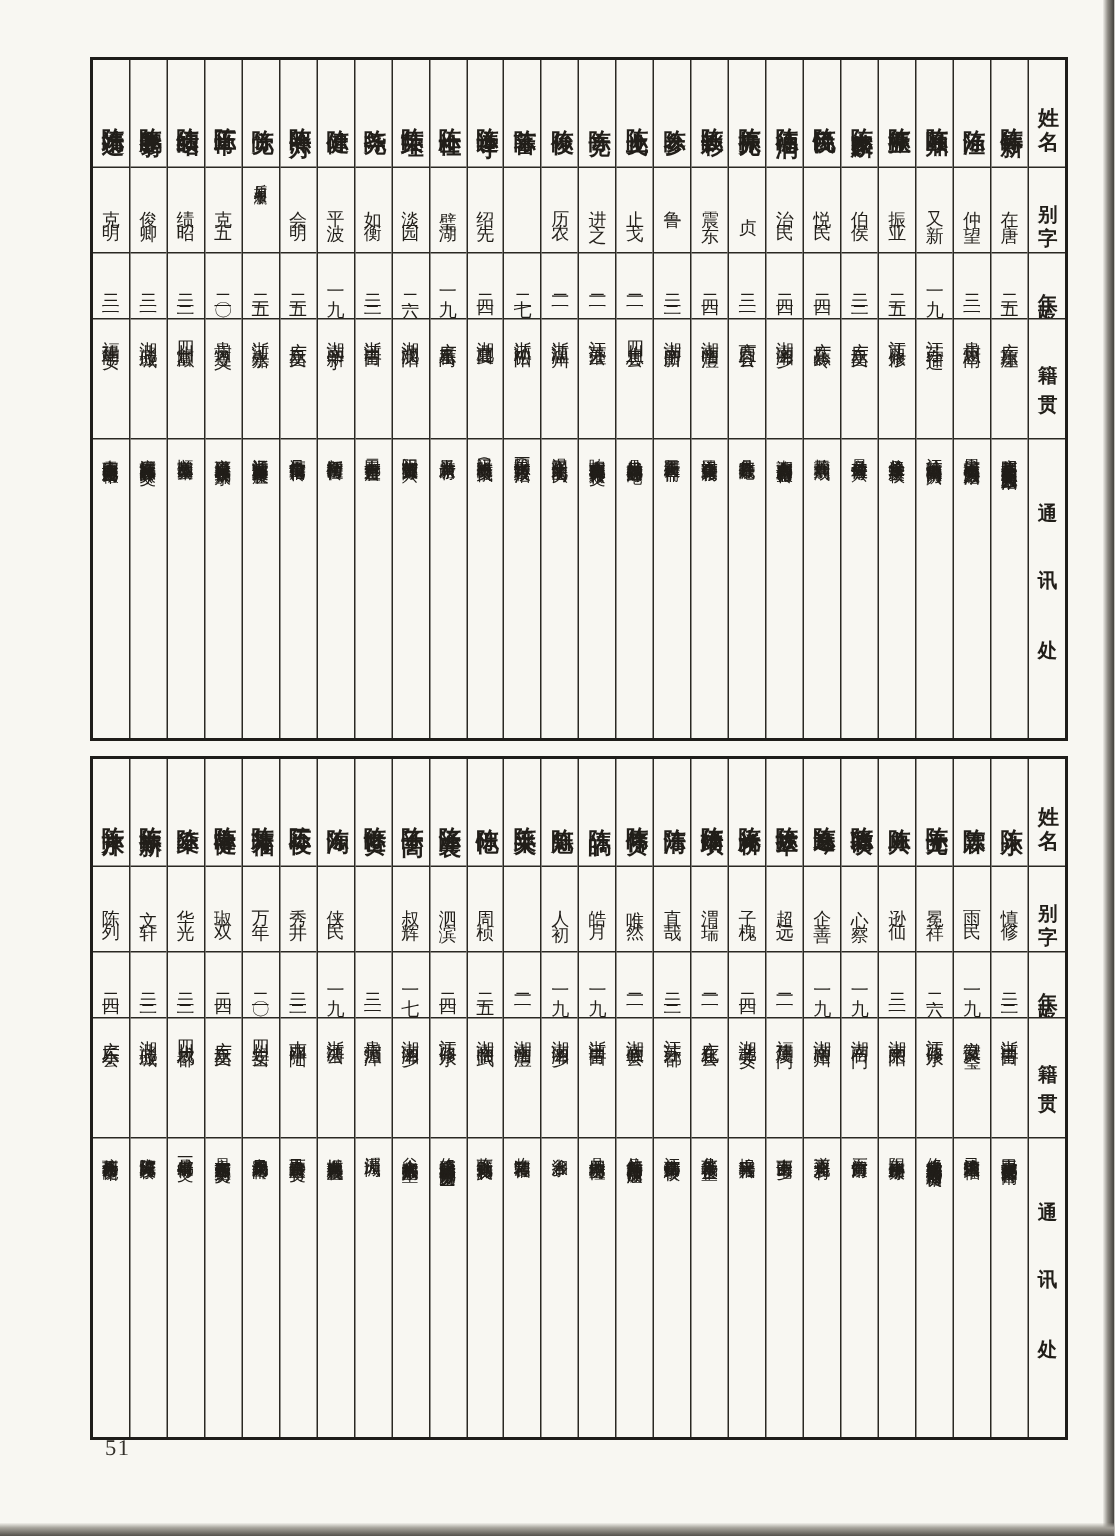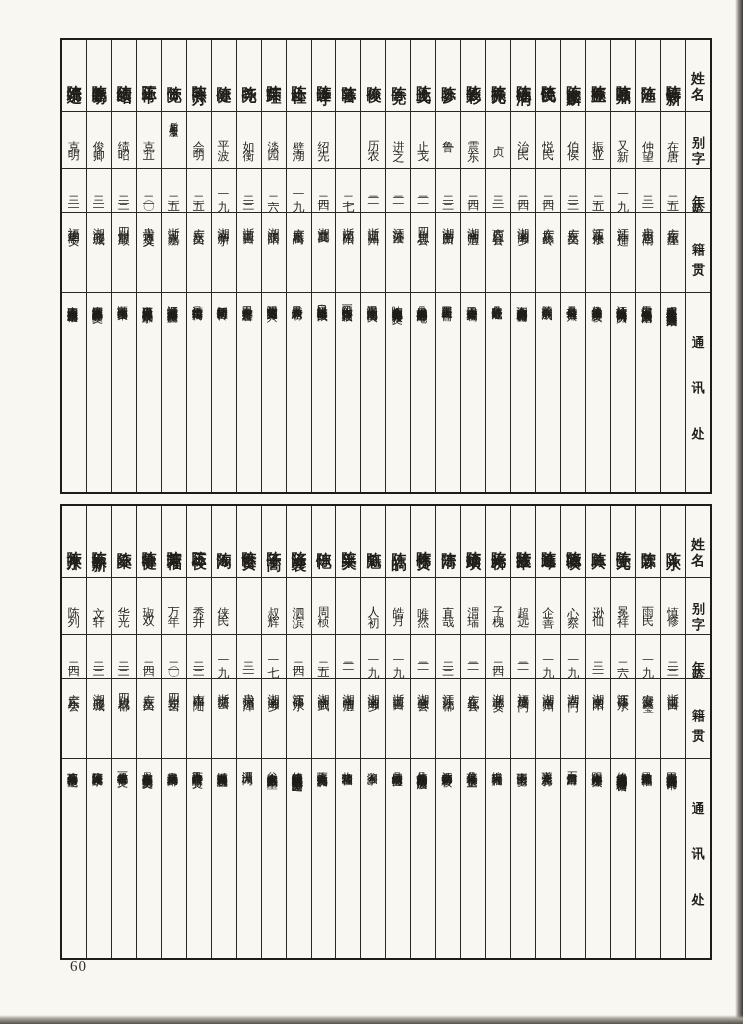--- a/index.html
+++ b/index.html
@@ -410,16 +410,16 @@
     <div class="cell zi">陈列</div>
     <div class="cell age">二四</div>
     <div class="cell origin">广东乐会</div>
     <div class="cell addr">琼州乐会县市而能馆</div>
   </div>
         </div>
     </section>
 
   </div>
 
-  <div class="page-number">60</div>
+  <div class="page-number">51</div>
   <div class="edge-right"></div>
   <div class="edge-bottom"></div>
 </div>
 
 </body></html>

